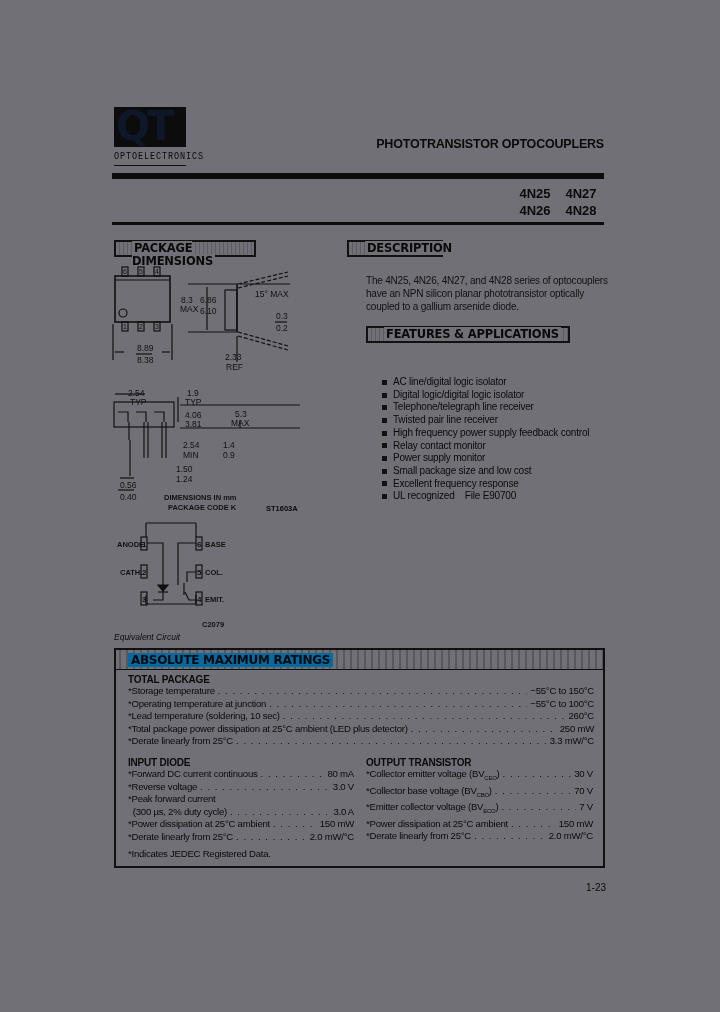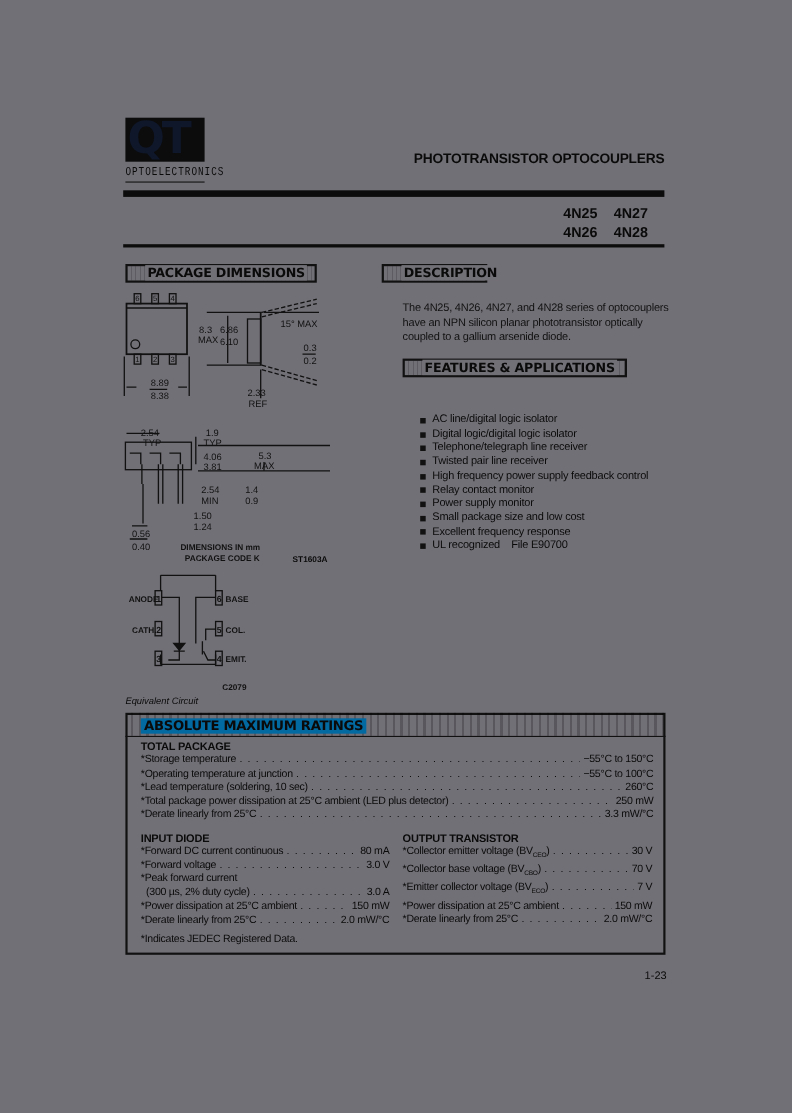--- a/index.html
+++ b/index.html
@@ -8,21 +8,21 @@
     font-family:"Liberation Sans", sans-serif; color:#0a0a0a;
   }
   .abs { position:absolute; }
   .logo-box { left:114px; top:107px; width:72px; width:72px; height:40px; background:#0c0c0c; }
   .logo-letters { left:116px; top:104px; font-family:"DejaVu Sans", sans-serif; font-weight:bold; font-size:40px; color:#0f172a; letter-spacing:-3px; line-height:44px; }
   .logo-sub { left:114px; top:150px; font-family:"Liberation Mono", monospace; font-size:8.5px; letter-spacing:0.9px; line-height:10px; transform:scaleY(1.3); transform-origin:left top; }
   .logo-rule { left:114px; top:165px; width:72px; height:1px; background:#111; }
   .title { right:116px; top:137px; font-weight:bold; font-size:12.5px; letter-spacing:-0.2px; }
   .rule-thick { left:112px; top:173px; width:492px; height:6px; background:#0c0c0c; }
   .parts { right:116px; top:185px; font-weight:bold; font-size:13px; line-height:17px; text-align:right; }
-  .parts span { display:inline-block; width:46px; text-align:left; }
+  .parts span { display:inline-block; width:46px; text-align:center; }
   .rule-mid { left:112px; top:222px; width:492px; height:3px; background:#0c0c0c; }
 
   .sec-head {
     border:2px solid #111; height:17px; box-sizing:border-box;
     font-weight:900; font-size:11.5px; line-height:13px; padding-left:16px;
     letter-spacing:-0.2px; font-family:"DejaVu Sans", sans-serif;
     background:repeating-linear-gradient(90deg, transparent 0 3px, rgba(0,0,0,0.18) 3px 4px);
   }
   .sec-head span { background:#727077; padding:0 2px; }
 
@@ -52,21 +52,21 @@
 <div class="abs logo-sub">OPTOELECTRONICS</div>
 <div class="abs logo-rule"></div>
 <div class="abs title">PHOTOTRANSISTOR OPTOCOUPLERS</div>
 <div class="abs rule-thick"></div>
 <div class="abs parts">
   <div><span>4N25</span><span>4N27</span></div>
   <div><span>4N26</span><span>4N28</span></div>
 </div>
 <div class="abs rule-mid"></div>
 
-<div class="abs sec-head" style="left:114px;top:240px;width:174px;">
+<div class="abs sec-head" style="left:114px;top:240px;width:142px;">
   <span>PACKAGE DIMENSIONS</span>
 </div>
 
 <svg class="abs" style="left:110px;top:262px;" width="200" height="260" font-family="Liberation Sans, sans-serif" font-size="9" fill="none" stroke="#111" stroke-width="1.2">
 
   <rect x="5" y="14" width="55" height="46" stroke-width="1.6"></rect>
   <line x1="5" y1="18" x2="60" y2="18"></line>
   <circle cx="13" cy="51" r="4"></circle>
 
   <rect x="12" y="5" width="6" height="9"></rect>
@@ -283,21 +283,21 @@
 </div>
 
 <div class="abs" style="left:128px;top:757px;width:226px;">
   <div class="sub-head">INPUT DIODE</div>
   <div class="row">
       <span class="lbl">*Forward DC current continuous</span>
       <span class="dots"></span>
       <span class="val">80 mA</span>
     </div>
   <div class="row">
-      <span class="lbl">*Forward voltage</span>
+      <span class="lbl">*Reverse voltage</span>
       <span class="dots"></span>
       <span class="val">3.0 V</span>
     </div>
   <div class="row">
       <span class="lbl">*Peak forward current</span>
     </div>
   <div class="row">
       <span class="lbl" style="white-space:pre">  (300 µs, 2% duty cycle)</span>
       <span class="dots"></span>
       <span class="val">3.0 A</span>

